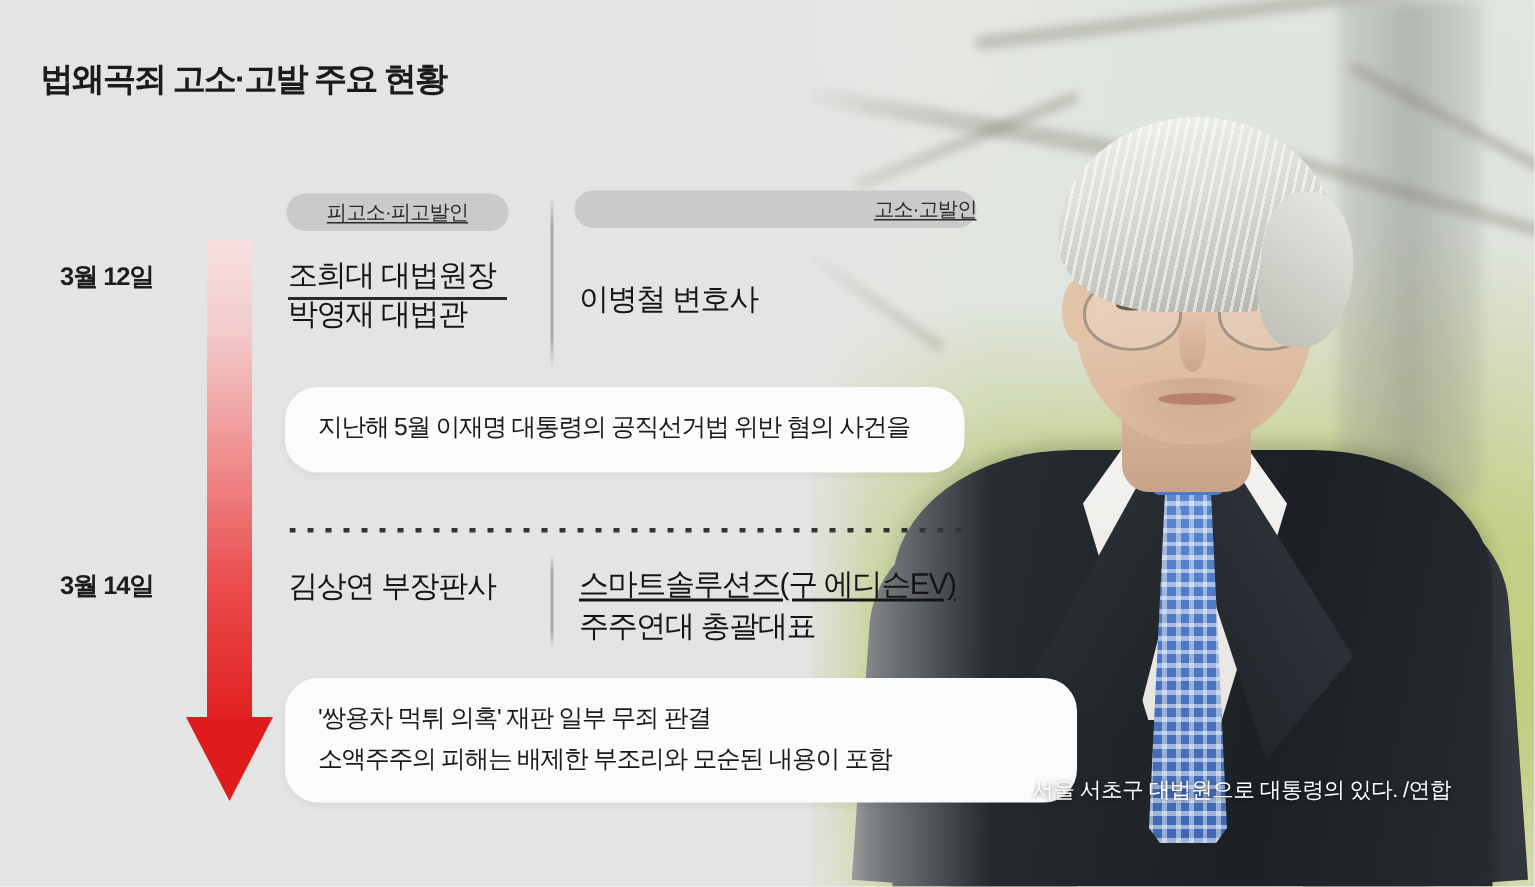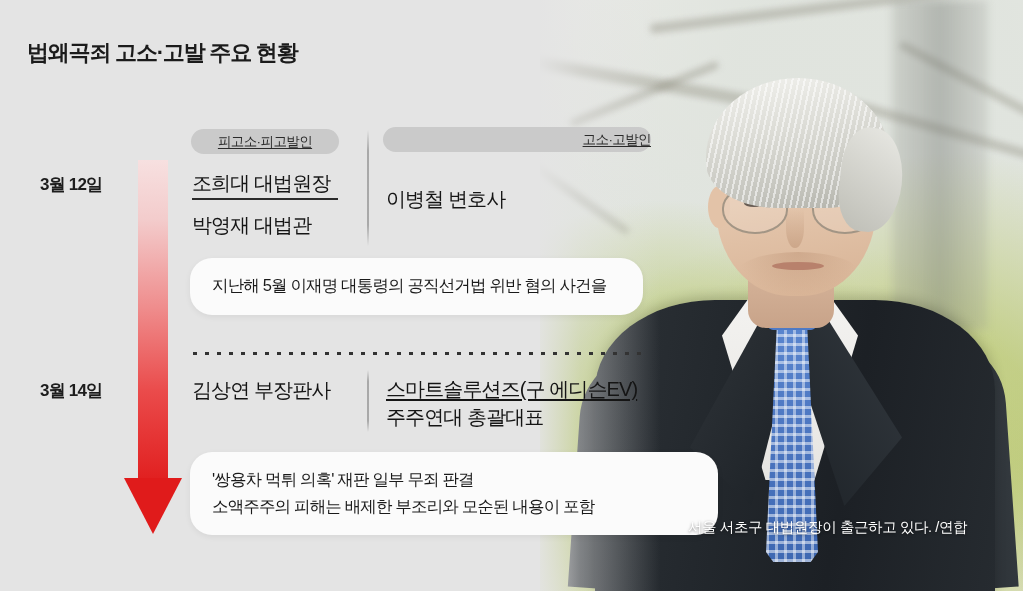--- a/index.html
+++ b/index.html
@@ -208,21 +208,21 @@
     position:absolute; z-index:30;
     font-size:20px; font-weight:normal; color:#151515;
     letter-spacing:-.9px;
     text-align:center;
   }
   .name-accused-1{ left:192px; top:170px; }
   .name-rule{
     position:absolute; left:192px; top:198px; width:146px; height:2px;
     background:#2b2b2b; z-index:30;
   }
-  .name-accused-2{ left:192px; top:212px; }
+  .name-accused-2{ left:192px; top:196px; }
   .name-plaintiff-1{ left:386px; top:186px; }
 
   .name-accused-r2{ left:192px; top:377px; }
   .name-plaintiff-r2-1{ left:386px; top:376px; text-decoration:underline; text-underline-offset:3px; }
   .name-plaintiff-r2-2{ left:386px; top:404px; }
 
   
   .card{
     position:absolute;
     background:#fbfbfb;
@@ -339,16 +339,16 @@
   <div class="names name-accused-r2">김상연 부장판사</div>
   <div class="names name-plaintiff-r2-1">스마트솔루션즈(구 에디슨EV)</div>
   <div class="names name-plaintiff-r2-2">주주연대 총괄대표</div>
 
   <div class="card card-2">
     <div>'쌍용차 먹튀 의혹' 재판 일부 무죄 판결</div>
     <div>소액주주의 피해는 배제한 부조리와 모순된 내용이 포함</div>
   </div>
 
   <div class="photo-caption">
-    <div>서울 서초구 대법원장이 출근하고 있다. /연합</div>
+    <div>서울 서초구 대법원으로 대통령의 있다. /연합</div>
   </div>
 
 </div>
 
 </body></html>

